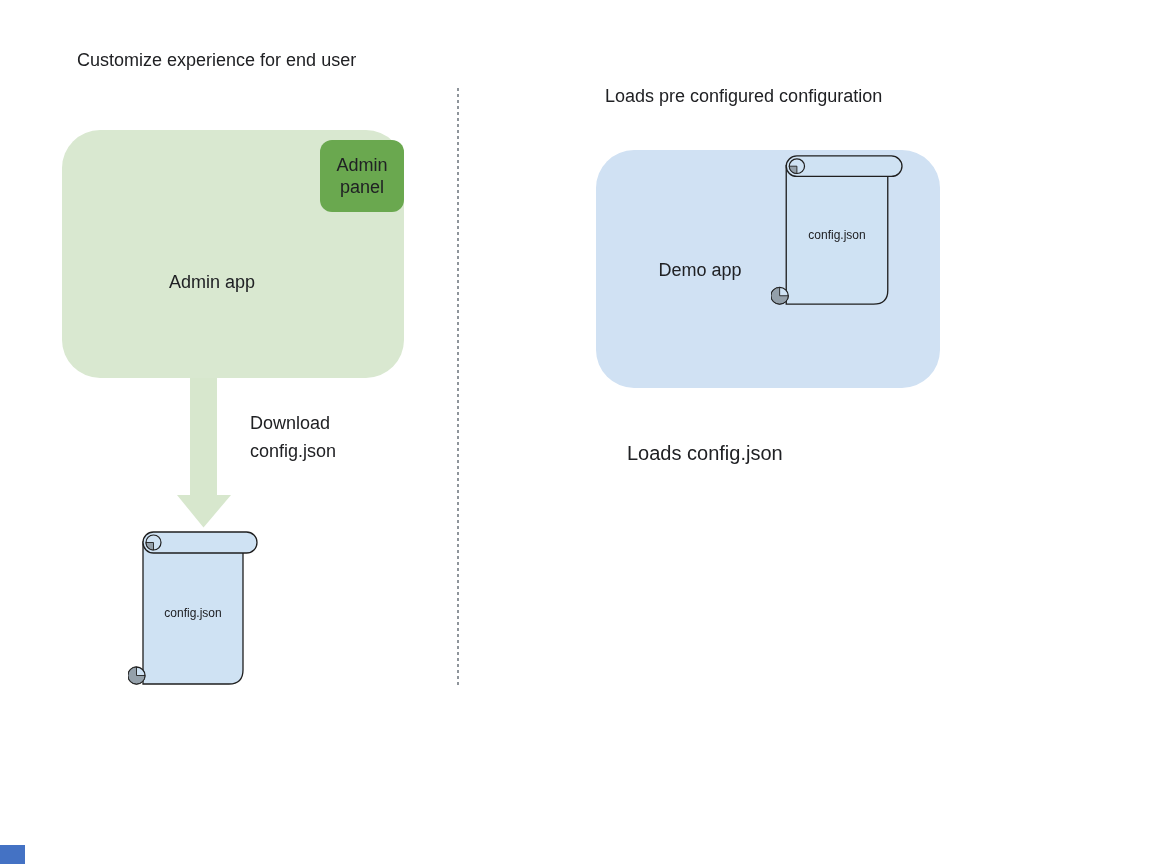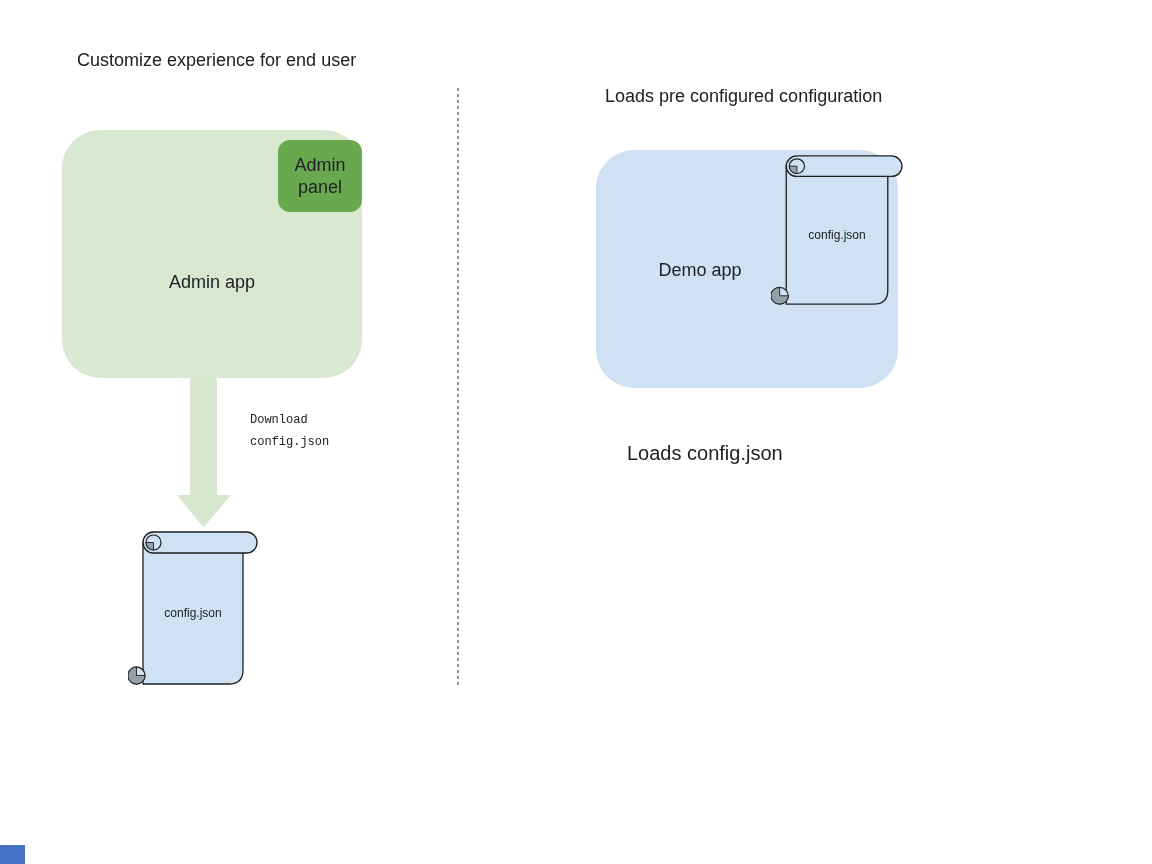--- a/index.html
+++ b/index.html
@@ -14,20 +14,21 @@
   }
   .abs { position: absolute; }
   .section-title {
     font-size: 18px;
     line-height: 24px;
     white-space: nowrap;
   }
   .app-box {
     position: absolute;
     border-radius: 38px;
+    padding-left: 42px;
   }
   .shape-label {
     position: absolute;
     font-size: 18px;
     line-height: 22px;
     text-align: center;
   }
   .admin-panel {
     position: absolute;
     top: 10px;
@@ -37,23 +38,22 @@
     border-radius: 12px;
     display: flex;
     align-items: center;
     justify-content: center;
     text-align: center;
     font-size: 18px;
     line-height: 22px;
   }
   .multiline-label {
     position: absolute;
-    font-size: 12px;
-    line-height: 22px;
-    font-family: Liberation Mono, monospace;
+    font-size: 18px;
+    line-height: 28px;
   }
   .caption {
     position: absolute;
     font-size: 20px;
     line-height: 22px;
     white-space: nowrap;
   }
   .divider {
     position: absolute;
     width: 2px;

